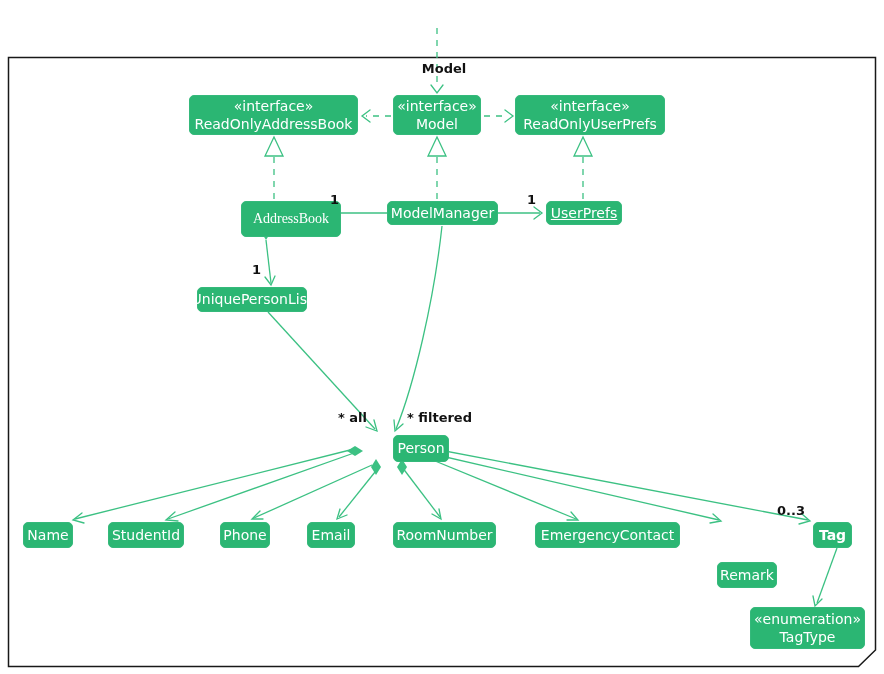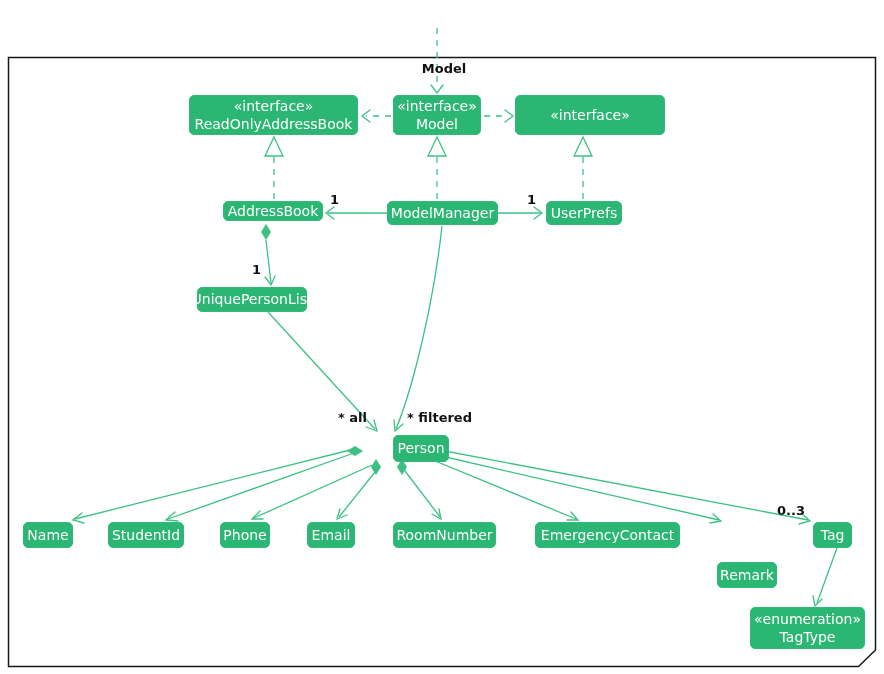--- a/index.html
+++ b/index.html
@@ -145,38 +145,39 @@
   <div class="node two-line" style="left:189px;top:95px;width:169px;height:40px;">
     <span>«interface»</span>
     <span>ReadOnlyAddressBook</span>
   </div>
   <div class="node two-line" style="left:393px;top:95px;width:88px;height:40px;">
     <span>«interface»</span>
     <span>Model</span>
   </div>
   <div class="node two-line" style="left:515px;top:95px;width:150px;height:40px;">
     <span>«interface»</span>
+    <span>ReadOnlyUserPrefs</span>
   </div>
 
-  <div class="node" style="left:223px;top:201px;width:100px;height:20px;">AddressBook</div>
+  <div class="node" style="left:241px;top:201px;width:100px;height:36px;font-family:Liberation Serif, serif;">AddressBook</div>
   <div class="node" style="left:387px;top:201px;width:111px;height:24px;">ModelManager</div>
-  <div class="node" style="left:546px;top:201px;width:76px;height:24px;">UserPrefs</div>
+  <div class="node" style="left:546px;top:201px;width:76px;height:24px;text-decoration:underline;">UserPrefs</div>
 
   <div class="node" style="left:197px;top:287px;width:110px;height:25px;">UniquePersonList</div>
 
   <div class="node" style="left:361px;top:435px;width:56px;height:27px;margin-left:32px;">Person</div>
 
   <div class="node" style="left:23px;top:522px;width:50px;height:26px;">Name</div>
   <div class="node" style="left:108px;top:522px;width:76px;height:26px;">StudentId</div>
   <div class="node" style="left:220px;top:522px;width:50px;height:26px;">Phone</div>
   <div class="node" style="left:307px;top:522px;width:48px;height:26px;">Email</div>
   <div class="node" style="left:393px;top:522px;width:103px;height:26px;">RoomNumber</div>
   <div class="node" style="left:535px;top:522px;width:145px;height:26px;">EmergencyContact</div>
   <div class="node" style="left:717px;top:522px;width:60px;height:26px;margin-top:40px;">Remark</div>
-  <div class="node" style="left:813px;top:522px;width:39px;height:26px;">Tag</div>
+  <div class="node" style="left:813px;top:522px;width:39px;height:26px;font-weight:bold;">Tag</div>
 
   <div class="node two-line" style="left:750px;top:607px;width:115px;height:42px;justify-content:center;">
     <span>«enumeration»</span>
     <span>TagType</span>
   </div>
 
   <div class="lbl" style="left:417px;top:61px;width:54px;text-align:center;">Model</div>
   <div class="lbl" style="left:330px;top:192px;">1</div>
   <div class="lbl" style="left:527px;top:192px;">1</div>
   <div class="lbl" style="left:252px;top:262px;">1</div>

